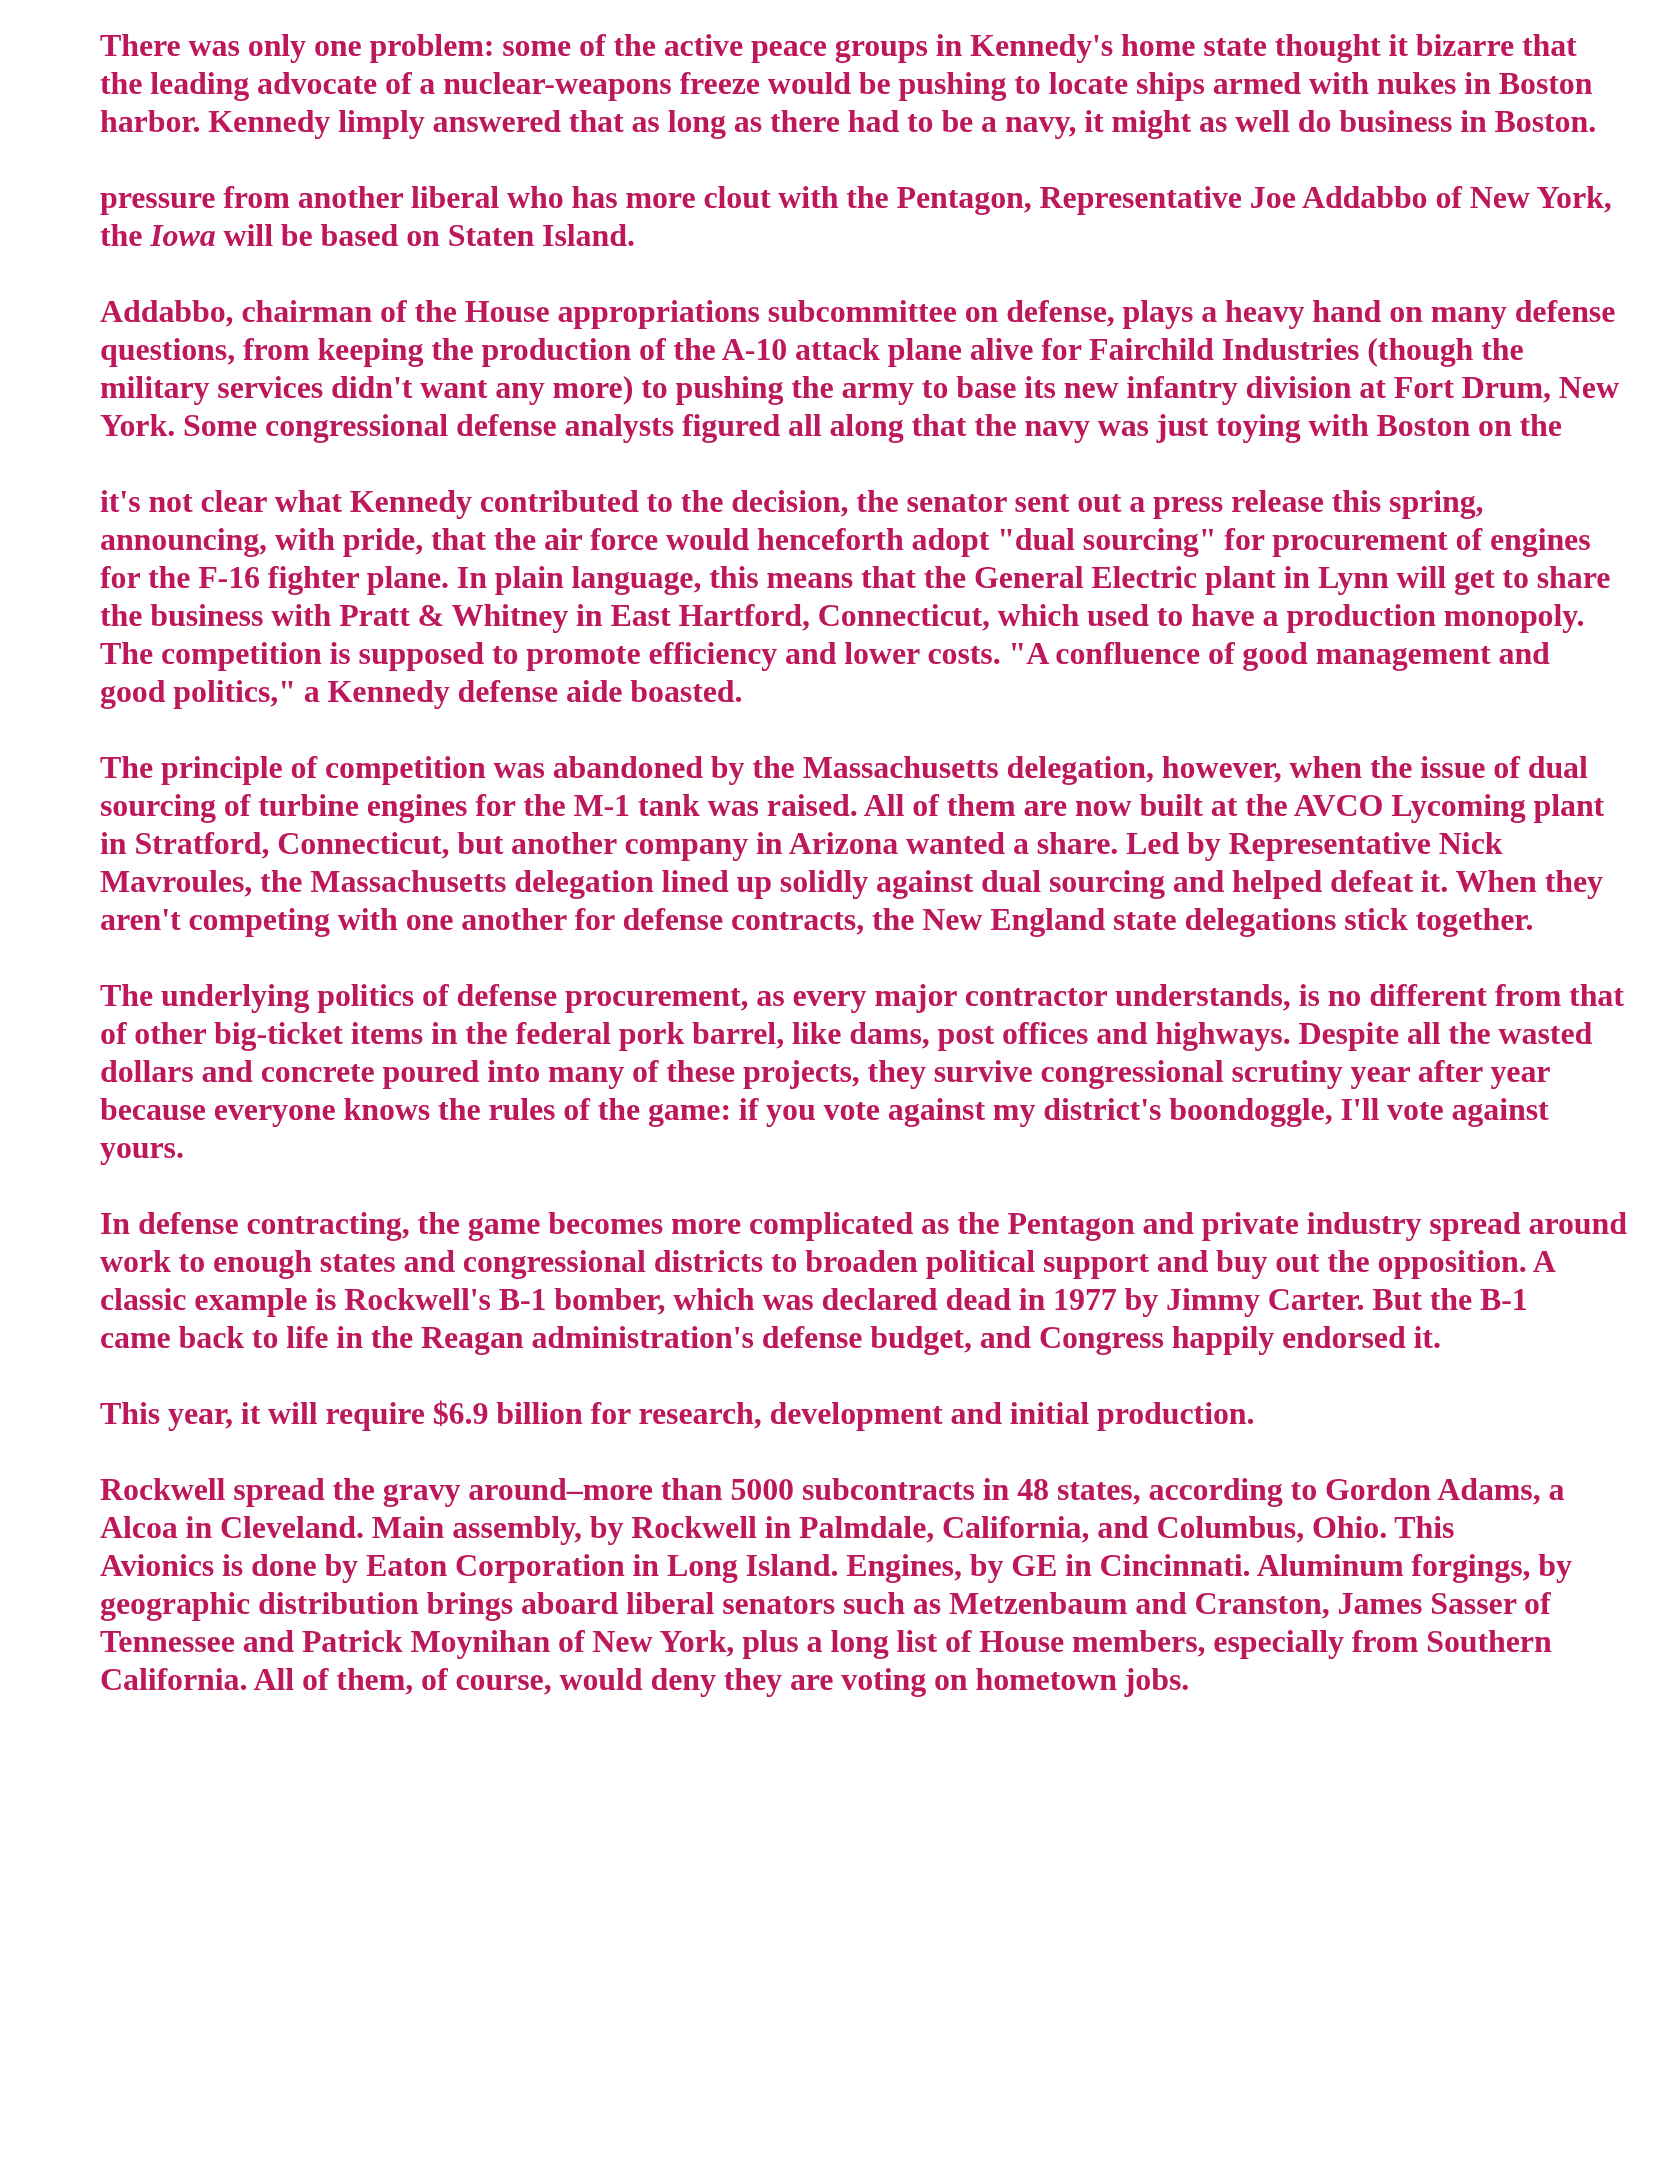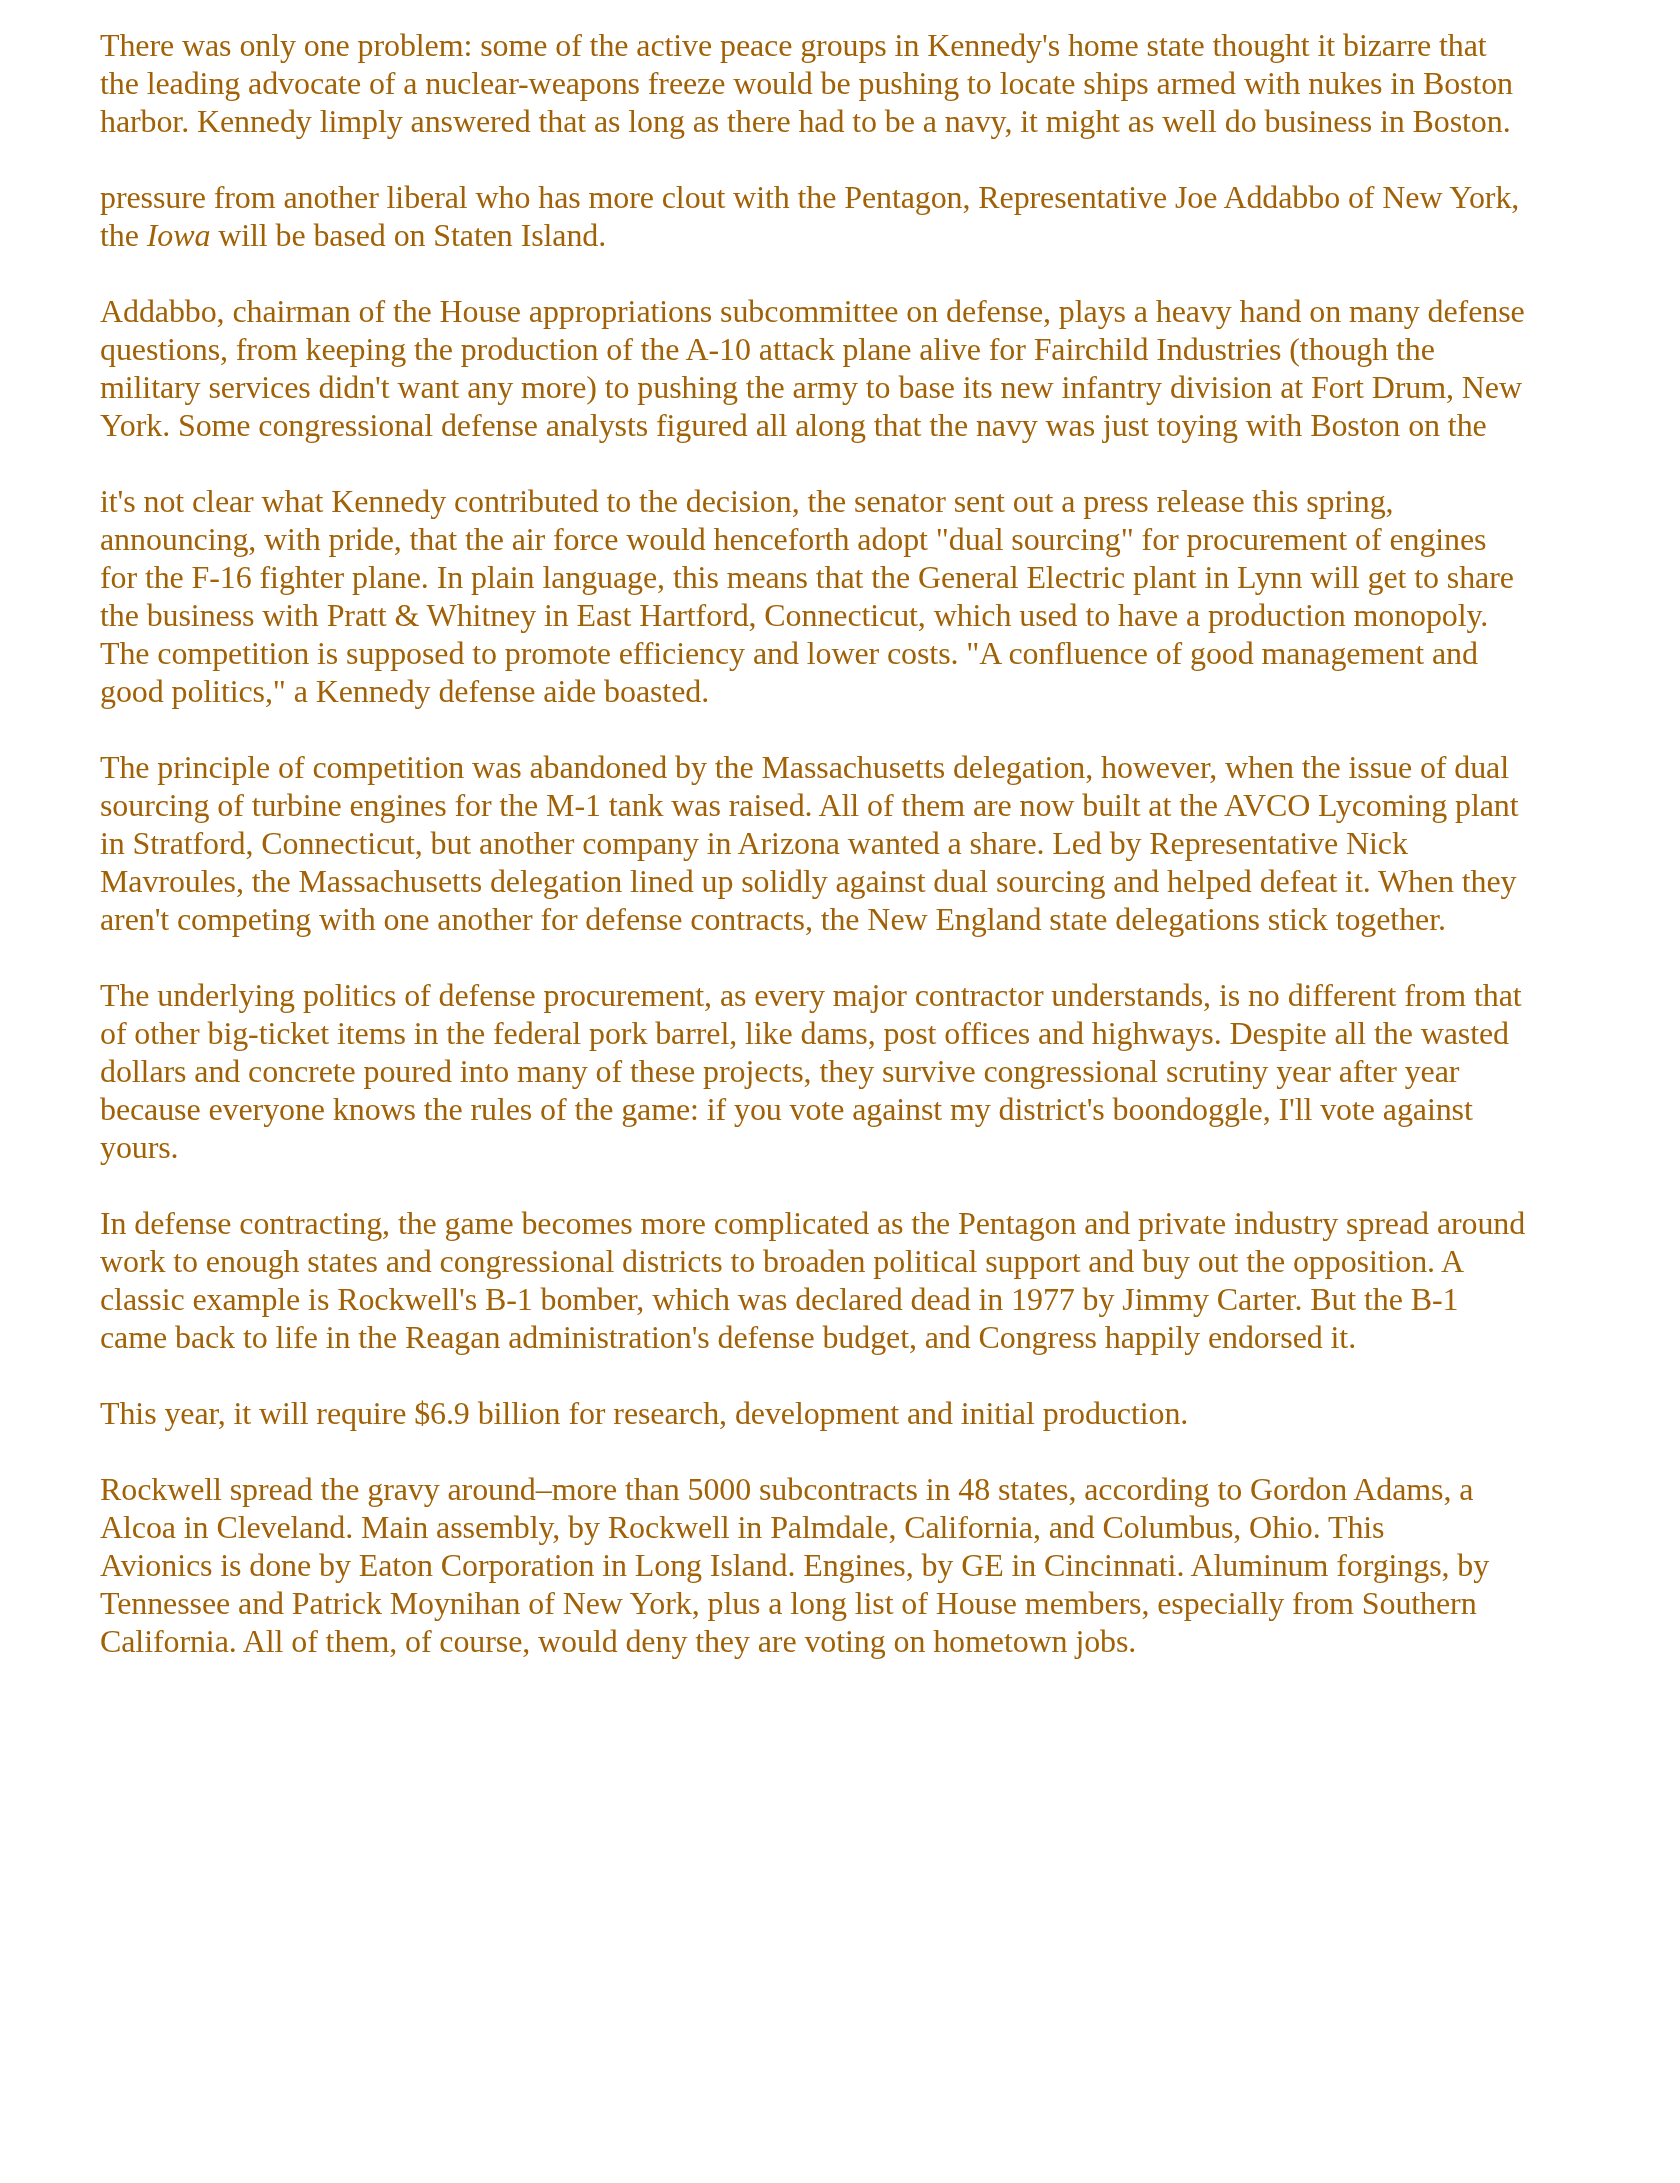--- a/index.html
+++ b/index.html
@@ -5,22 +5,23 @@
   html, body { margin: 0; padding: 0; background: #ffffff; }
   body { width: 1681px; height: 2183px; position: relative; overflow: hidden; }
   .page {
     position: absolute;
     left: 100px;
     top: 26px;
     width: 1570px;
     font-family: "Liberation Serif", "DejaVu Serif", serif;
     font-size: 32px;
     line-height: 38px;
-    color: #a16207;
+    color: #be185d;
     letter-spacing: -0.1px;
+    font-weight: bold;
   }
   .para { margin: 0 0 38px 0; }
   .line { display: block; white-space: nowrap; }
   em { font-style: italic; }
 </style>
 </head>
 <body>
 
 <div class="page">
 
@@ -75,18 +76,19 @@
   </p>
 
   <p class="para">
     <span class="line">This year, it will require $6.9 billion for research, development and initial production.</span>
   </p>
 
   <p class="para">
     <span class="line">Rockwell spread the gravy around–more than 5000 subcontracts in 48 states, according to Gordon Adams, a</span>
     <span class="line">Alcoa in Cleveland. Main assembly, by Rockwell in Palmdale, California, and Columbus, Ohio. This</span>
     <span class="line">Avionics is done by Eaton Corporation in Long Island. Engines, by GE in Cincinnati. Aluminum forgings, by</span>
+    <span class="line">geographic distribution brings aboard liberal senators such as Metzenbaum and Cranston, James Sasser of</span>
     <span class="line">Tennessee and Patrick Moynihan of New York, plus a long list of House members, especially from Southern</span>
     <span class="line">California. All of them, of course, would deny they are voting on hometown jobs.</span>
   </p>
 
 </div>
 
 
 </body></html>

